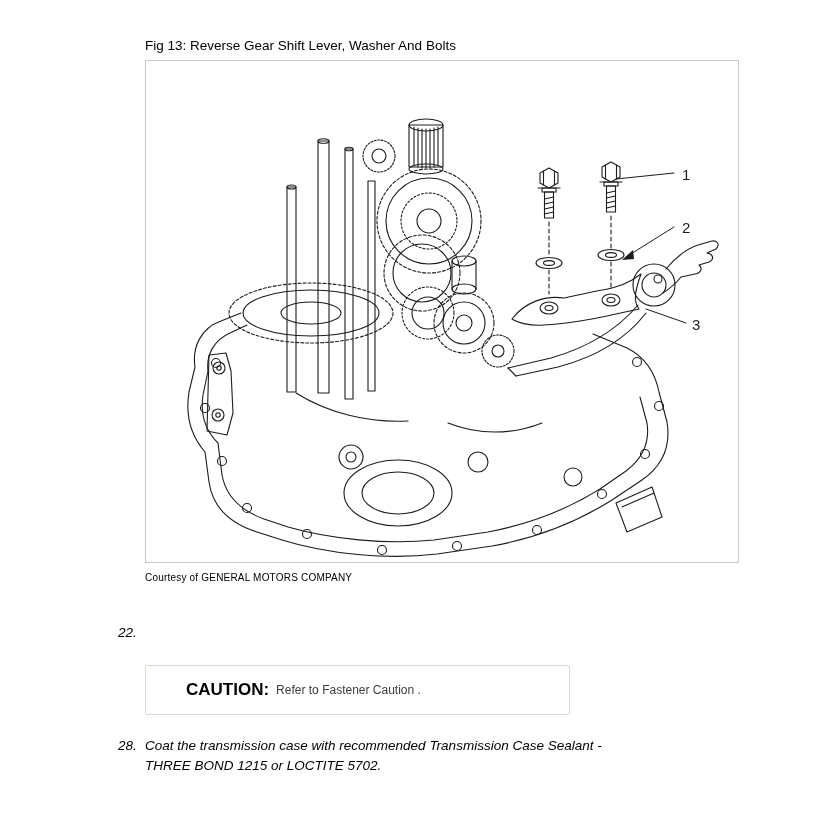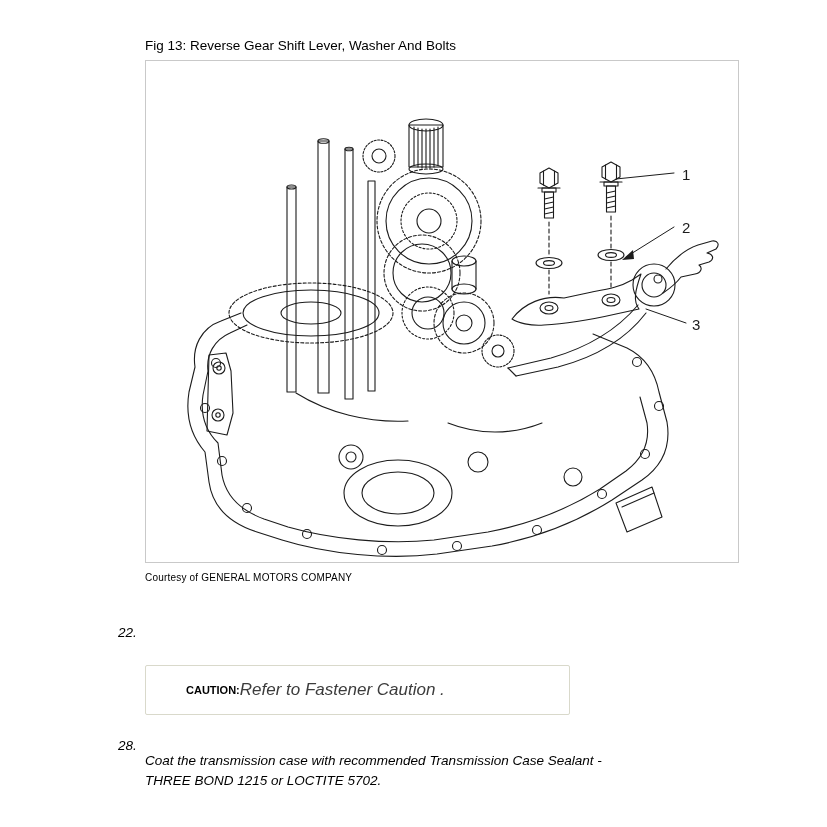--- a/index.html
+++ b/index.html
@@ -7,26 +7,26 @@
         font-family:"Liberation Sans",sans-serif;color:#000;overflow:hidden;}
   .fig-title{position:absolute;left:145px;top:38px;font-size:13.5px;}
   .fig-box{position:absolute;left:145px;top:60px;width:594px;height:503px;
            border:1px solid #c9c9c9;background:#fff;box-sizing:border-box;}
   .fig-box svg{display:block;}
   .courtesy{position:absolute;left:145px;top:572px;font-size:10px;letter-spacing:.2px;}
   .step{position:absolute;display:flex;font-size:13.5px;line-height:1.5;font-style:italic;}
   .step-num{flex:0 0 27px;}
   #step22{left:118px;top:623px;width:680px;}
   #step23{left:118px;top:736px;width:560px;}
-  #step23 .step-text{max-width:500px;margin-top:15px;}
+  #step23 .step-text{max-width:500px;}
   .caution{position:absolute;left:145px;top:665px;width:425px;height:50px;
            border:1px solid #d9d9cb;border-radius:2px;background:#fff;
            display:flex;align-items:center;padding-left:40px;box-sizing:border-box;}
-  .caution-label{font-weight:bold;font-size:11px;}
-  .caution-text{font-style:italic;font-size:17px;color:#3c3c3c;}
+  .caution-label{font-weight:bold;font-size:17px;margin-right:7px;}
+  .caution-text{font-size:12px;color:#3c3c3c;}
   .callout-num{font-size:15px;fill:#1c1c1c;}
 </style>
 </head>
 <body>
 
 <div class="page">
 
   <div class="fig-title">Fig 13: Reverse Gear Shift Lever, Washer And Bolts</div>
 
   <div class="fig-box">

